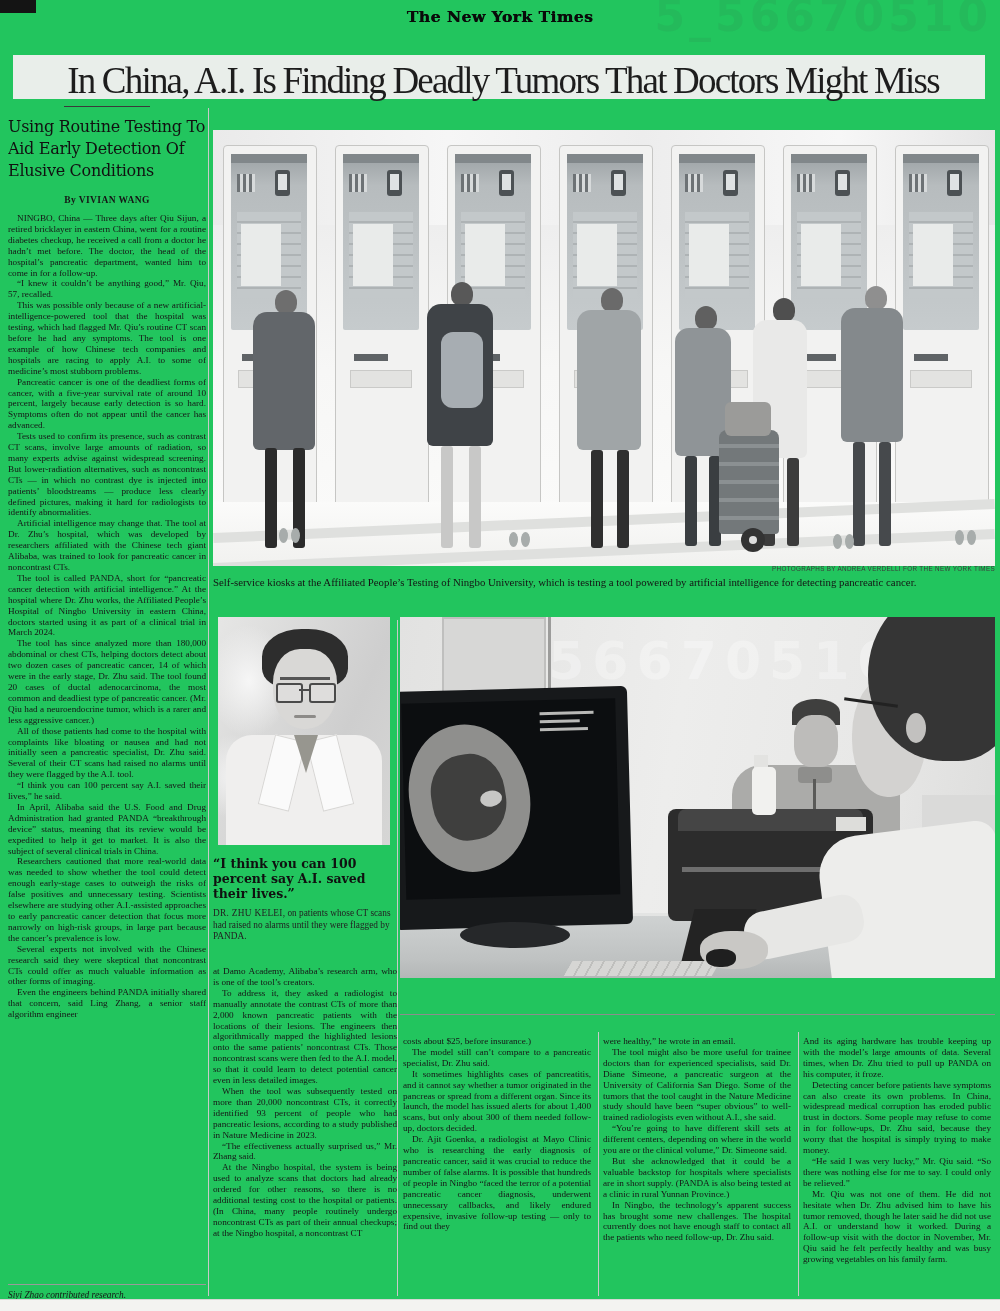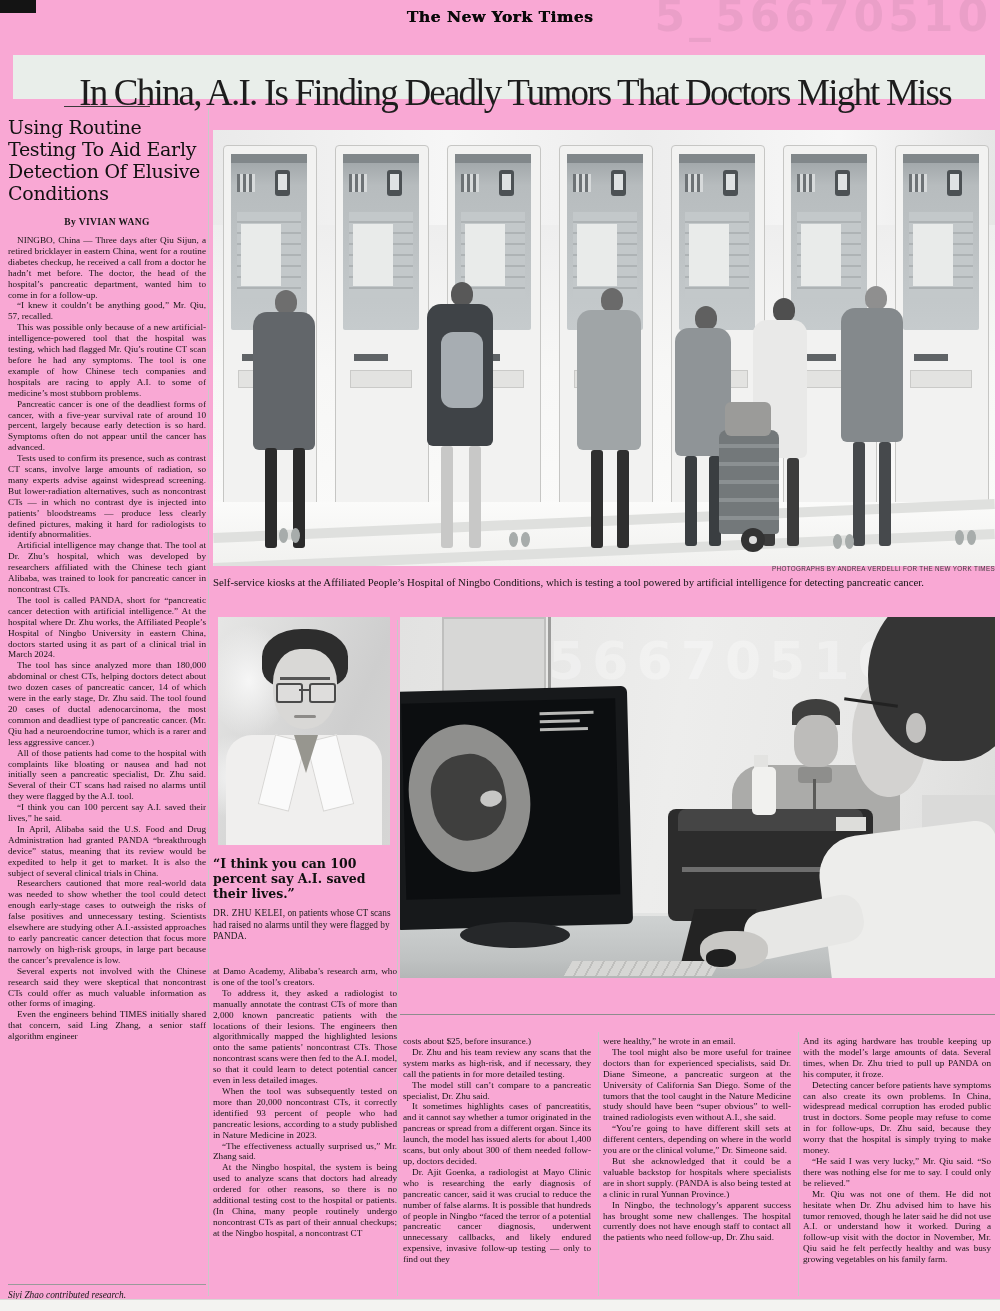--- a/index.html
+++ b/index.html
@@ -1,36 +1,36 @@
 <!DOCTYPE html>
 <html><head>
 <meta charset="utf-8">
 <style>
   html,body{margin:0;padding:0;background:#e9e9e9;}
-  .page{position:relative;width:1000px;height:1311px;background:#f9a8d4;margin:0 auto;overflow:hidden;
+  .page{position:relative;width:1000px;height:1311px;background:#22c55e;margin:0 auto;overflow:hidden;
         font-family:"Liberation Serif",serif;color:#161616;}
   .abs{position:absolute;}
 
   
   .masthead{top:7px;left:0;width:100%;text-align:center;font-family:"DejaVu Serif",serif;
             font-weight:700;font-size:15.5px;letter-spacing:.5px;color:#0a0a0a;
             text-shadow:.4px 0 0 #0a0a0a;}
   .watermark{top:-10px;right:8px;font-family:"DejaVu Sans",sans-serif;font-weight:700;
              font-size:44px;letter-spacing:4px;color:rgba(60,60,60,.08);}
   .corner-artifact{top:0;left:0;width:36px;height:13px;background:#141414;}
 
   
   .headline-band{top:55px;left:13px;width:972px;height:44px;background:#e9eeea;}
   .headline{top:54px;left:13px;width:972px;text-align:center;font-size:37px;line-height:46px;
             letter-spacing:-1.8px;white-space:nowrap;color:#1d1d1d;}
 
   
   .leftcol{top:104px;left:8px;width:198px;height:1196px;display:flex;flex-direction:column;overflow:hidden;}
   .kicker-rule{width:86px;border-top:1.5px solid #3a3a3a;margin:2px auto 9px auto;}
-  .subhead{font-family:"DejaVu Serif",serif;font-size:19px;line-height:22px;color:#111;
+  .subhead{font-family:"DejaVu Serif",serif;font-size:16px;line-height:22px;color:#111;
            letter-spacing:-.3px;}
   .byline{margin:13px 0 8px 0;text-align:center;font-weight:700;font-size:9.5px;letter-spacing:.4px;}
   .bodytext p{margin:0;font-size:9.2px;line-height:10.9px;text-align:justify;text-indent:9px;}
   .bodytext p.noindent{text-indent:0;}
   .spacer{flex:1;}
   .contrib{border-top:1px solid #9a9a9a;padding-top:5px;font-style:italic;font-size:9.4px;}
 
   
   .vrule{width:1px;background:#c9c9c9;}
 
@@ -151,21 +151,21 @@
 </head>
 <body>
 
 <div class="page">
 
   <div class="abs corner-artifact"></div>
   <div class="abs watermark">5_56670510</div>
   <div class="abs masthead">The New York Times</div>
 
   <div class="abs headline-band"></div>
-  <h1 class="abs headline" style="margin:16px;font-weight:400;">In China, A.I. Is Finding Deadly Tumors That Doctors Might Miss</h1>
+  <h1 class="abs headline" style="margin:4px;font-weight:400;">In China, A.I. Is Finding Deadly Tumors That Doctors Might Miss</h1>
 
   <div class="abs vrule" style="left:208px;top:108px;height:1188px;"></div>
   <div class="abs vrule" style="left:397px;top:620px;height:676px;"></div>
   <div class="abs vrule" style="left:598px;top:1032px;height:264px;"></div>
   <div class="abs vrule" style="left:798px;top:1032px;height:264px;"></div>
 
   <div class="abs leftcol">
     <div class="kicker-rule"></div>
     <div class="subhead">Using Routine Testing To Aid Early Detection Of Elusive Conditions</div>
     <div class="byline">By VIVIAN WANG</div>
@@ -176,21 +176,21 @@
       <p>Pancreatic cancer is one of the deadliest forms of cancer, with a five-year survival rate of around 10 percent, largely because early detection is so hard. Symptoms often do not appear until the cancer has advanced.</p>
       <p>Tests used to confirm its presence, such as contrast CT scans, involve large amounts of radiation, so many experts advise against widespread screening. But lower-radiation alternatives, such as noncontrast CTs — in which no contrast dye is injected into patients’ bloodstreams — produce less clearly defined pictures, making it hard for radiologists to identify abnormalities.</p>
       <p>Artificial intelligence may change that. The tool at Dr. Zhu’s hospital, which was developed by researchers affiliated with the Chinese tech giant Alibaba, was trained to look for pancreatic cancer in noncontrast CTs.</p>
       <p>The tool is called PANDA, short for “pancreatic cancer detection with artificial intelligence.” At the hospital where Dr. Zhu works, the Affiliated People’s Hospital of Ningbo University in eastern China, doctors started using it as part of a clinical trial in March 2024.</p>
       <p>The tool has since analyzed more than 180,000 abdominal or chest CTs, helping doctors detect about two dozen cases of pancreatic cancer, 14 of which were in the early stage, Dr. Zhu said. The tool found 20 cases of ductal adenocarcinoma, the most common and deadliest type of pancreatic cancer. (Mr. Qiu had a neuroendocrine tumor, which is a rarer and less aggressive cancer.)</p>
       <p>All of those patients had come to the hospital with complaints like bloating or nausea and had not initially seen a pancreatic specialist, Dr. Zhu said. Several of their CT scans had raised no alarms until they were flagged by the A.I. tool.</p>
       <p>“I think you can 100 percent say A.I. saved their lives,” he said.</p>
       <p>In April, Alibaba said the U.S. Food and Drug Administration had granted PANDA “breakthrough device” status, meaning that its review would be expedited to help it get to market. It is also the subject of several clinical trials in China.</p>
       <p>Researchers cautioned that more real-world data was needed to show whether the tool could detect enough early-stage cases to outweigh the risks of false positives and unnecessary testing. Scientists elsewhere are studying other A.I.-assisted approaches to early pancreatic cancer detection that focus more narrowly on high-risk groups, in large part because the cancer’s prevalence is low.</p>
       <p>Several experts not involved with the Chinese research said they were skeptical that noncontrast CTs could offer as much valuable information as other forms of imaging.</p>
-      <p>Even the engineers behind TIMES initially shared that concern, said Ling Zhang, a senior staff algorithm engineer</p>
+      <p>Even the engineers behind PANDA initially shared that concern, said Ling Zhang, a senior staff algorithm engineer</p>
     </div>
     <div class="spacer"></div>
     <div class="contrib">Siyi Zhao contributed research.</div>
   </div>
 
   <div class="abs photo ph1">
     <div class="glare"></div>
 
     <div class="kiosk" style="left:10px;">
       <div class="screen">
@@ -333,21 +333,21 @@
       <div style="position:absolute;left:296px;top:402px;" class="footprint"></div>
         <div style="position:absolute;left:308px;top:402px;" class="footprint"></div>
       <div style="position:absolute;left:620px;top:404px;" class="footprint"></div>
         <div style="position:absolute;left:632px;top:404px;" class="footprint"></div>
       <div style="position:absolute;left:742px;top:400px;" class="footprint"></div>
         <div style="position:absolute;left:754px;top:400px;" class="footprint"></div>
     </div>
   </div>
 
   <div class="abs credit">PHOTOGRAPHS BY ANDREA VERDELLI FOR THE NEW YORK TIMES</div>
-  <div class="abs caption1">Self-service kiosks at the Affiliated People’s Hospital of Ningbo Conditions, which is testing a tool powered by artificial intelligence for detecting pancreatic cancer.</div>
+  <div class="abs caption1">Self-service kiosks at the Affiliated People’s Testing of Ningbo University, which is testing a tool powered by artificial intelligence for detecting pancreatic cancer.</div>
 
   <div class="abs photo ph2">
     <div class="hair"></div>
     <div class="face"></div>
     <div class="brow"></div>
     <div class="glass g1"></div>
     <div class="glass g2"></div>
     <div class="bridge"></div>
     <div class="mouth"></div>
     <div class="coat"></div>
@@ -416,21 +416,20 @@
     <div class="dr-glass"></div>
     <div class="dr-sleeve"></div>
     <div class="hand"></div>
     <div class="mouse"></div>
   </div>
 
   <div class="abs caption-rule"></div>
 
   <div class="abs bcol c3 bodytext">
     <p class="noindent">costs about $25, before insurance.)</p>
-    <p>Dr. Zhu and his team review any scans that the system marks as high-risk, and if necessary, they call the patients in for more detailed testing.</p>
     <p>The model still can’t compare to a pancreatic specialist, Dr. Zhu said.</p>
     <p>It sometimes highlights cases of pancreatitis, and it cannot say whether a tumor originated in the pancreas or spread from a different organ. Since its launch, the model has issued alerts for about 1,400 scans, but only about 300 of them needed follow-up, doctors decided.</p>
     <p>Dr. Ajit Goenka, a radiologist at Mayo Clinic who is researching the early diagnosis of pancreatic cancer, said it was crucial to reduce the number of false alarms. It is possible that hundreds of people in Ningbo “faced the terror of a potential pancreatic cancer diagnosis, underwent unnecessary callbacks, and likely endured expensive, invasive follow-up testing — only to find out they</p>
   </div>
   <div class="abs bcol c4 bodytext">
     <p class="noindent">were healthy,” he wrote in an email.</p>
     <p>The tool might also be more useful for trainee doctors than for experienced specialists, said Dr. Diane Simeone, a pancreatic surgeon at the University of California San Diego. Some of the tumors that the tool caught in the Nature Medicine study should have been “super obvious” to well-trained radiologists even without A.I., she said.</p>
     <p>“You’re going to have different skill sets at different centers, depending on where in the world you are or the clinical volume,” Dr. Simeone said.</p>
     <p>But she acknowledged that it could be a valuable backstop for hospitals where specialists are in short supply. (PANDA is also being tested at a clinic in rural Yunnan Province.)</p>
     <p>In Ningbo, the technology’s apparent success has brought some new challenges. The hospital currently does not have enough staff to contact all the patients who need follow-up, Dr. Zhu said.</p>

